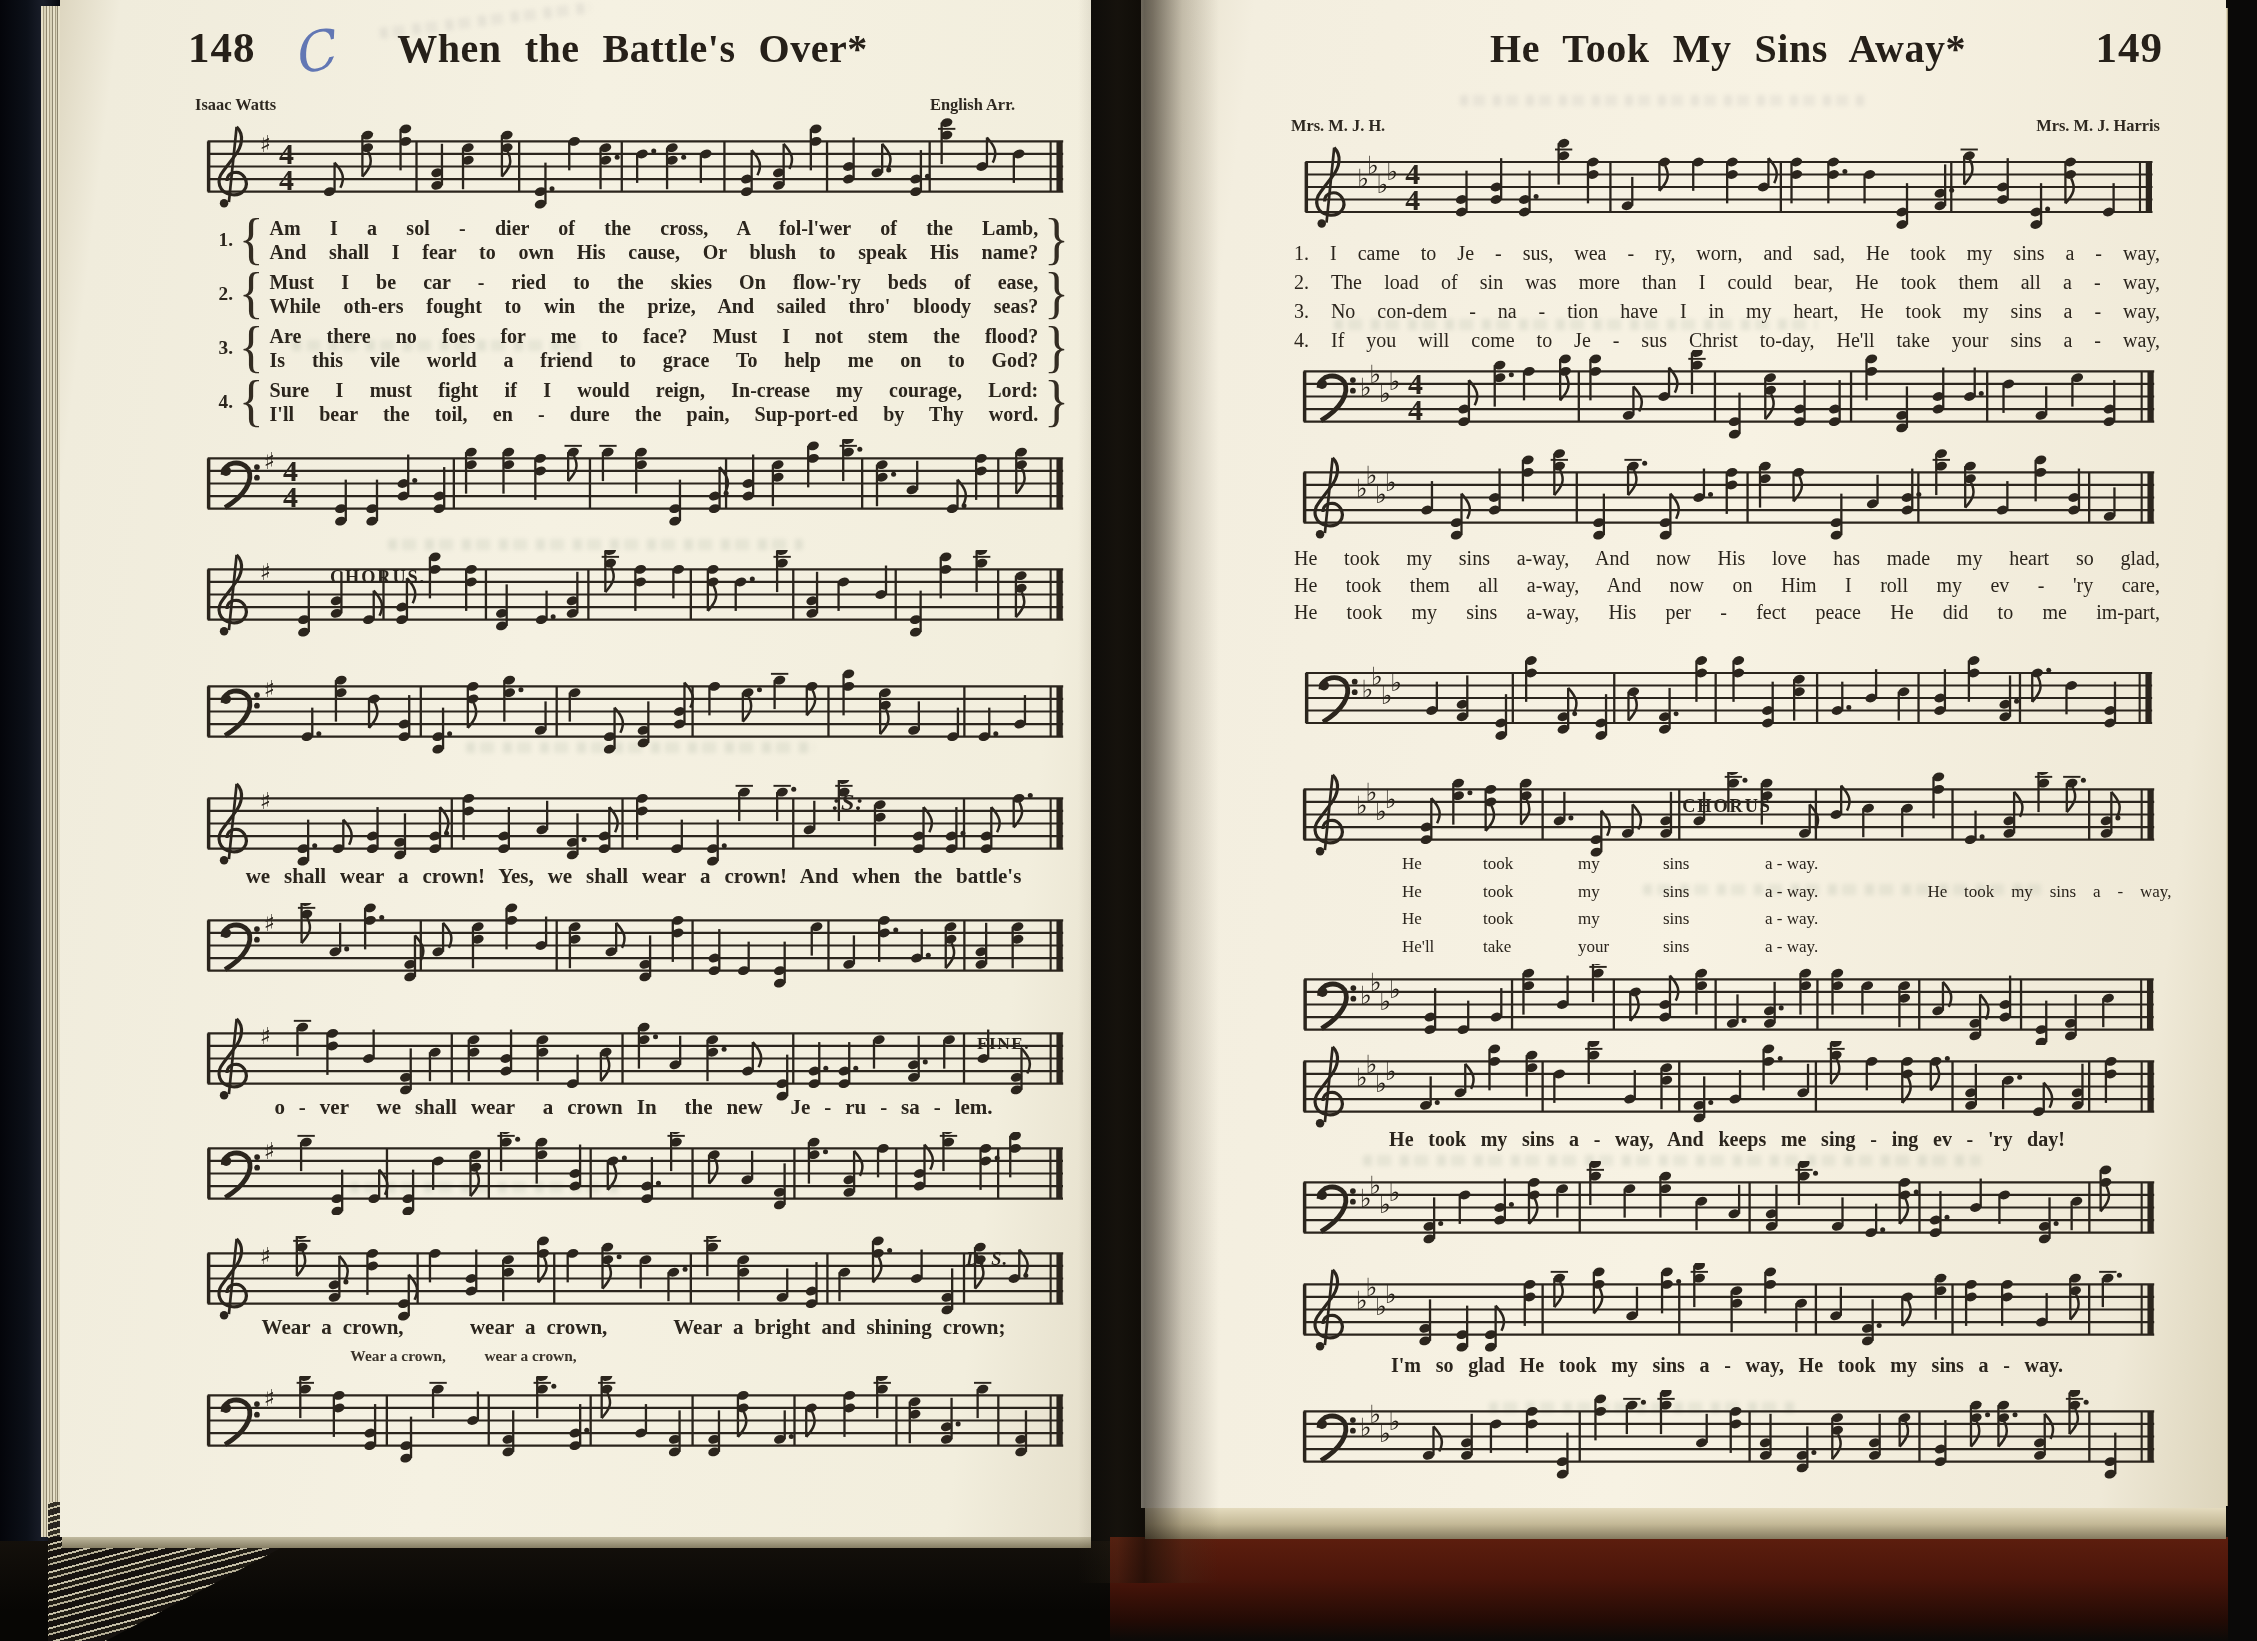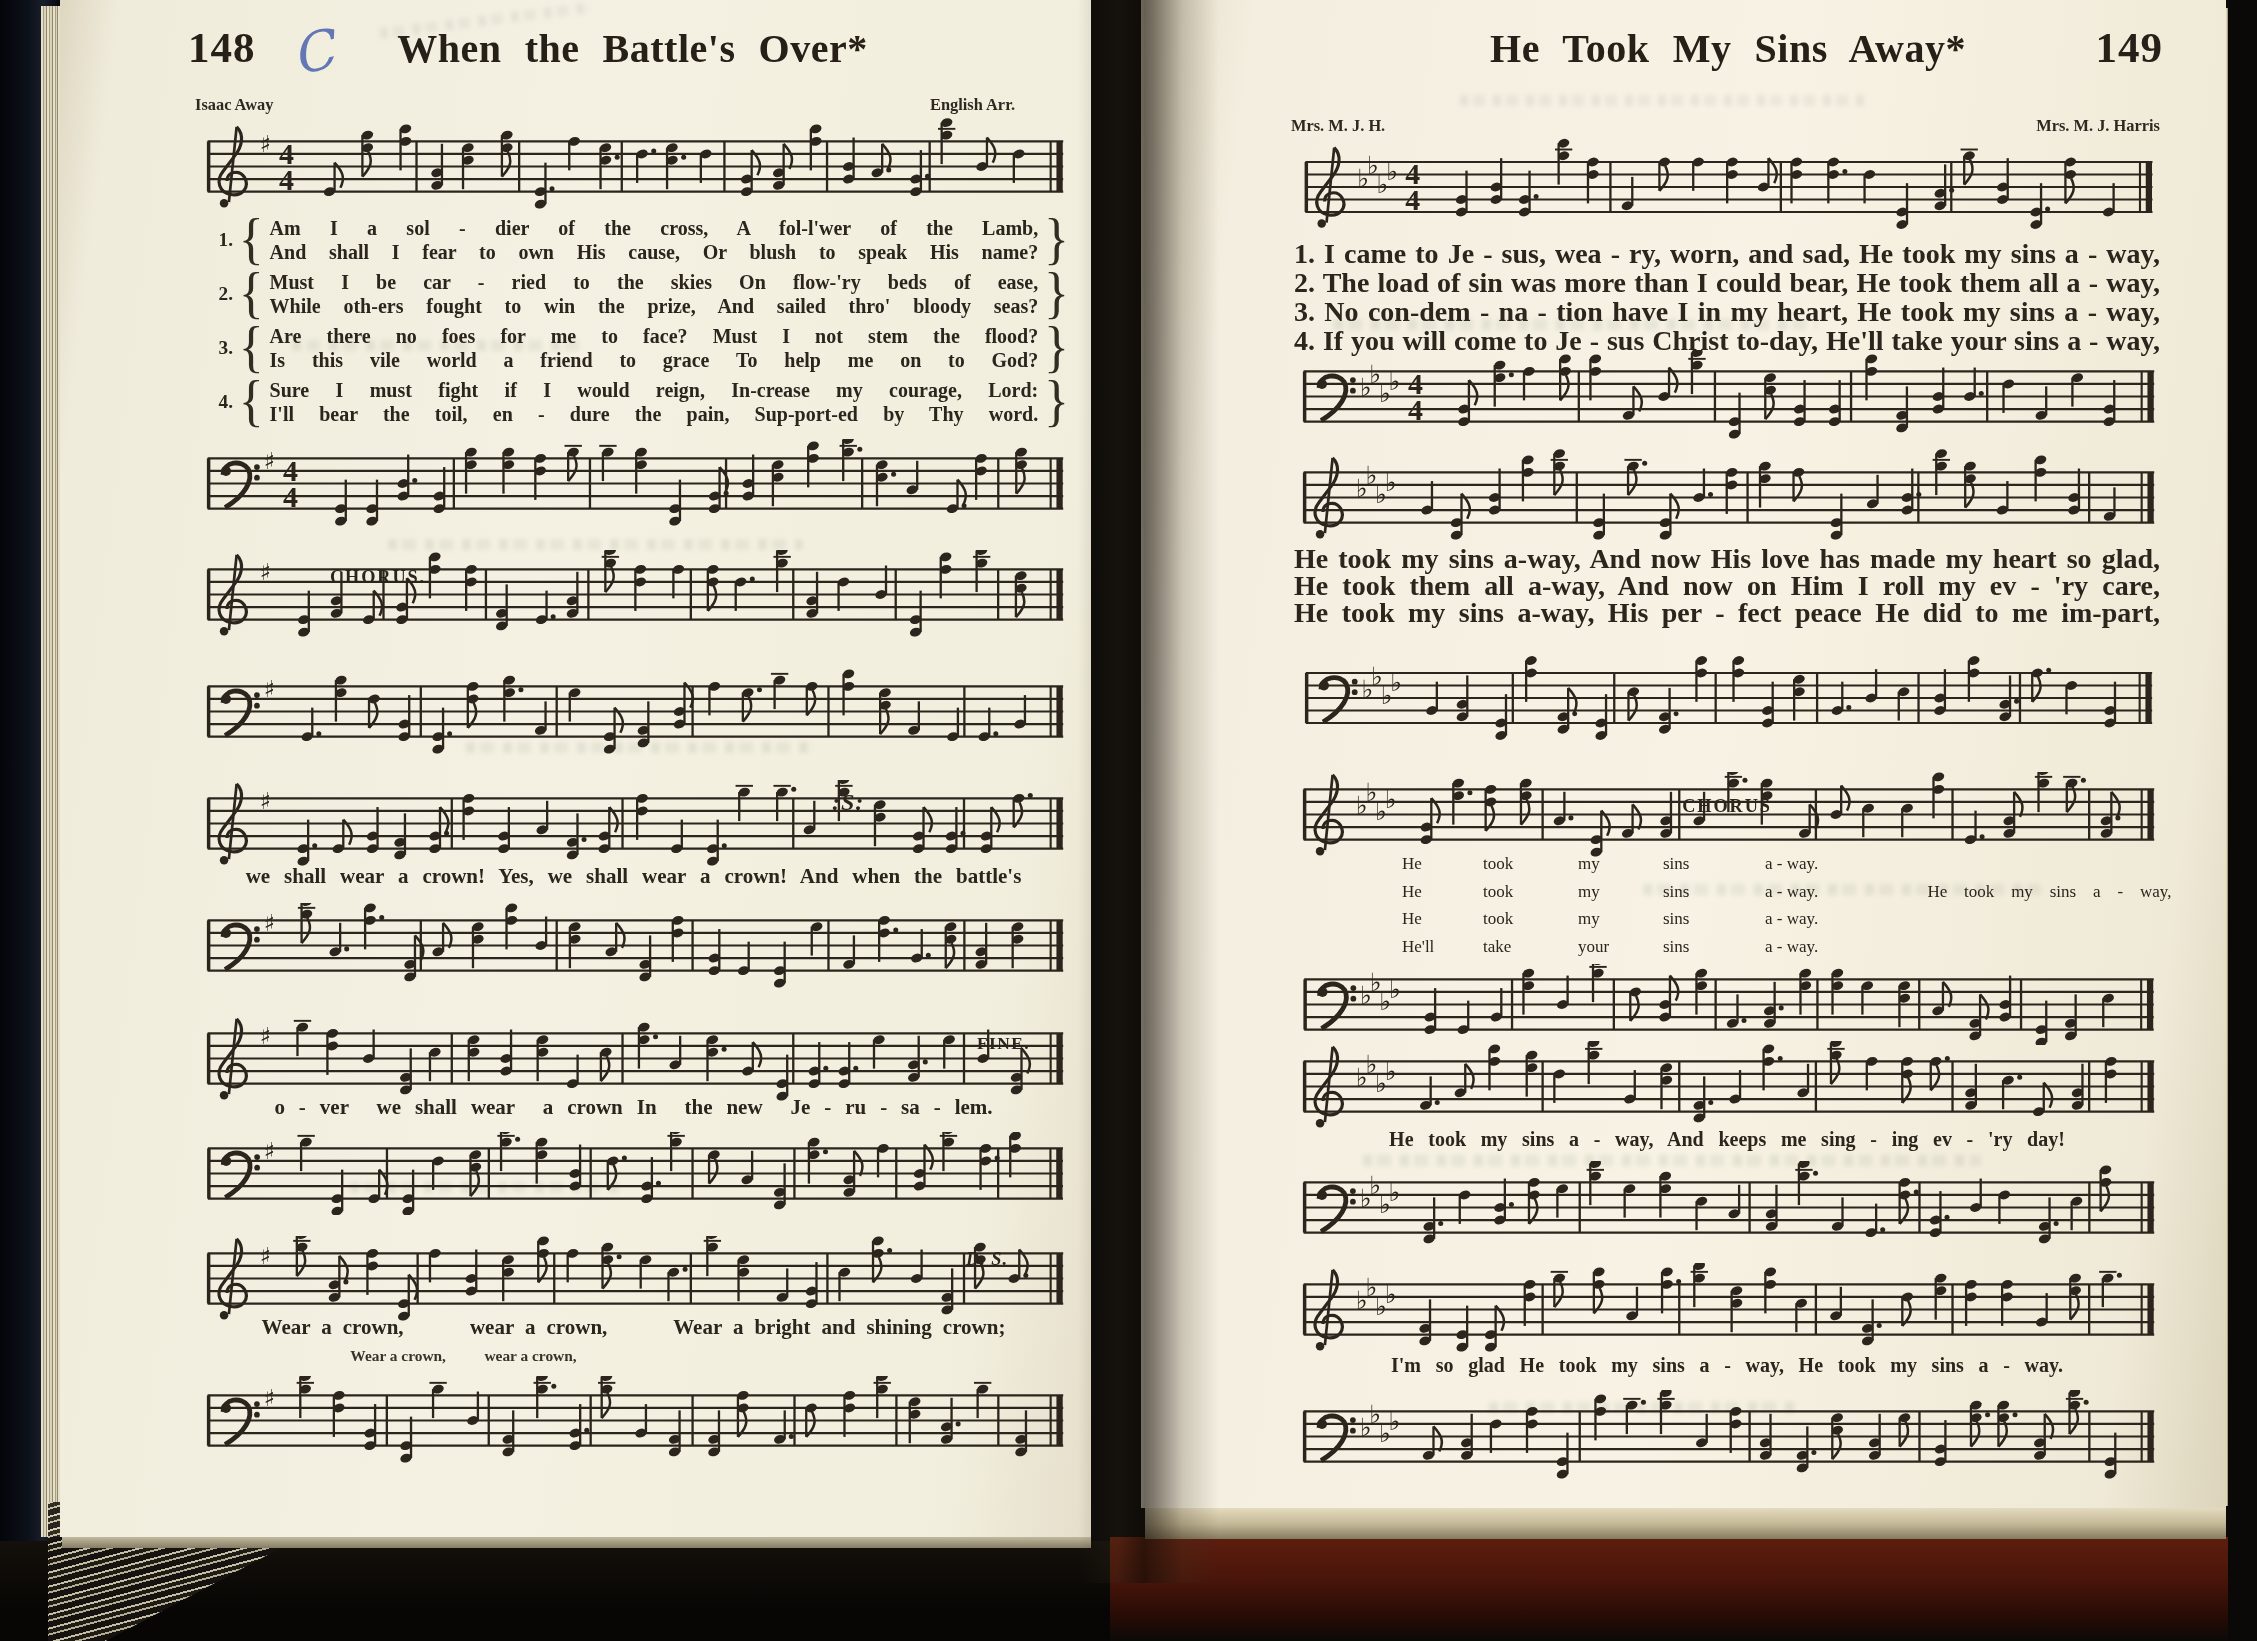--- a/index.html
+++ b/index.html
@@ -47,21 +47,21 @@
   .vlines{flex:1;}
   .vlines div{font-size:20px;font-weight:bold;line-height:24px;color:#2b251d;text-align:justify;text-align-last:justify;}
   .lyric{position:absolute;font-size:21px;font-weight:bold;color:#2b251d;text-align:center;word-spacing:8.7px;white-space:pre;}
   .small-lyric{position:absolute;font-size:15.4px;font-weight:bold;color:#3a332a;text-align:center;white-space:pre;}
   .label{position:absolute;font-weight:bold;color:#2b251d;margin-top:44px;}
   .chorus-label{font-size:18.3px;letter-spacing:1.9px;}
   .chorus-label-c{text-align:center;}
   .fine{font-size:17.4px;letter-spacing:1.4px;}
   .ds{font-size:18.3px;font-style:italic;letter-spacing:1px;}
   .segno{font-size:24px;font-style:italic;letter-spacing:1px;}
-  .rp-verses div,.rp-refrain div{font-size:28px;font-weight:bold;color:#2b251d;text-align:justify;text-align-last:justify;}
+  .rp-verses div,.rp-refrain div{font-size:20px;font-weight:normal;color:#2b251d;text-align:justify;text-align-last:justify;}
   .rp-verses div{line-height:29px;}
   .rp-refrain div{line-height:27px;}
   .rp-verses,.rp-refrain,.rp-line{position:absolute;}
   .rp-line{font-size:20px;font-weight:bold;color:#2b251d;text-align:center;word-spacing:9.7px;white-space:pre;}
   .chorus-grid{position:absolute;}
   .chorus-row{display:flex;height:27.5px;font-size:17px;font-weight:normal;color:#2b251d;}
   .chorus-row .c0{width:81px;}.chorus-row .c1{width:95px;}.chorus-row .c2{width:85px;}
   .chorus-row .c3{width:102px;}.chorus-row .c4{width:147px;}
   .chorus-extra{margin-left:15.4px;word-spacing:12.6px;white-space:pre;}
   
@@ -81,21 +81,21 @@
   <div class="maroon-cover"></div>
   <div class="page-block-edge-right"></div>
   <div class="page-block-edge-left"></div>
   <div class="right-page-edge"></div>
   <div class="right-dark"></div>
 
   <div class="page page-left">
     <div class="pagenum" style="left:128px;top:23px;">148</div>
     <div class="pen-mark" style="left:237px;top:25px;">C</div>
     <div class="hymn-title" style="left:162px;top:25px;width:821px;">When the Battle's Over*</div>
-    <div class="credit" style="left:135px;top:95px;">Isaac Away</div>
+    <div class="credit" style="left:135px;top:95px;">Isaac Watts</div>
     <div class="credit" style="left:816px;top:95px;width:193px;text-align:center;">English Arr.</div>
 
     <div class="ghost gray" style="left:319px;top:15.4px;width:212px;transform:rotate(-7deg);"></div>
     <div class="ghost" style="left:232px;top:340px;width:290px;"></div>
     <div class="ghost" style="left:328px;top:539px;width:415px;"></div>
     <div class="ghost" style="left:406px;top:742px;width:348px;"></div>
     <div class="ghost" style="left:290px;top:1182px;width:270px;"></div>
 
     <div class="system" style="left:138px;top:118px;width:871px;height:97px;"><svg width="871" height="97" viewBox="0 0 902 100" xmlns="http://www.w3.org/2000/svg">
           <line x1="10" y1="24" x2="896" y2="24" stroke="#2b251d" stroke-width="2.3"></line>

